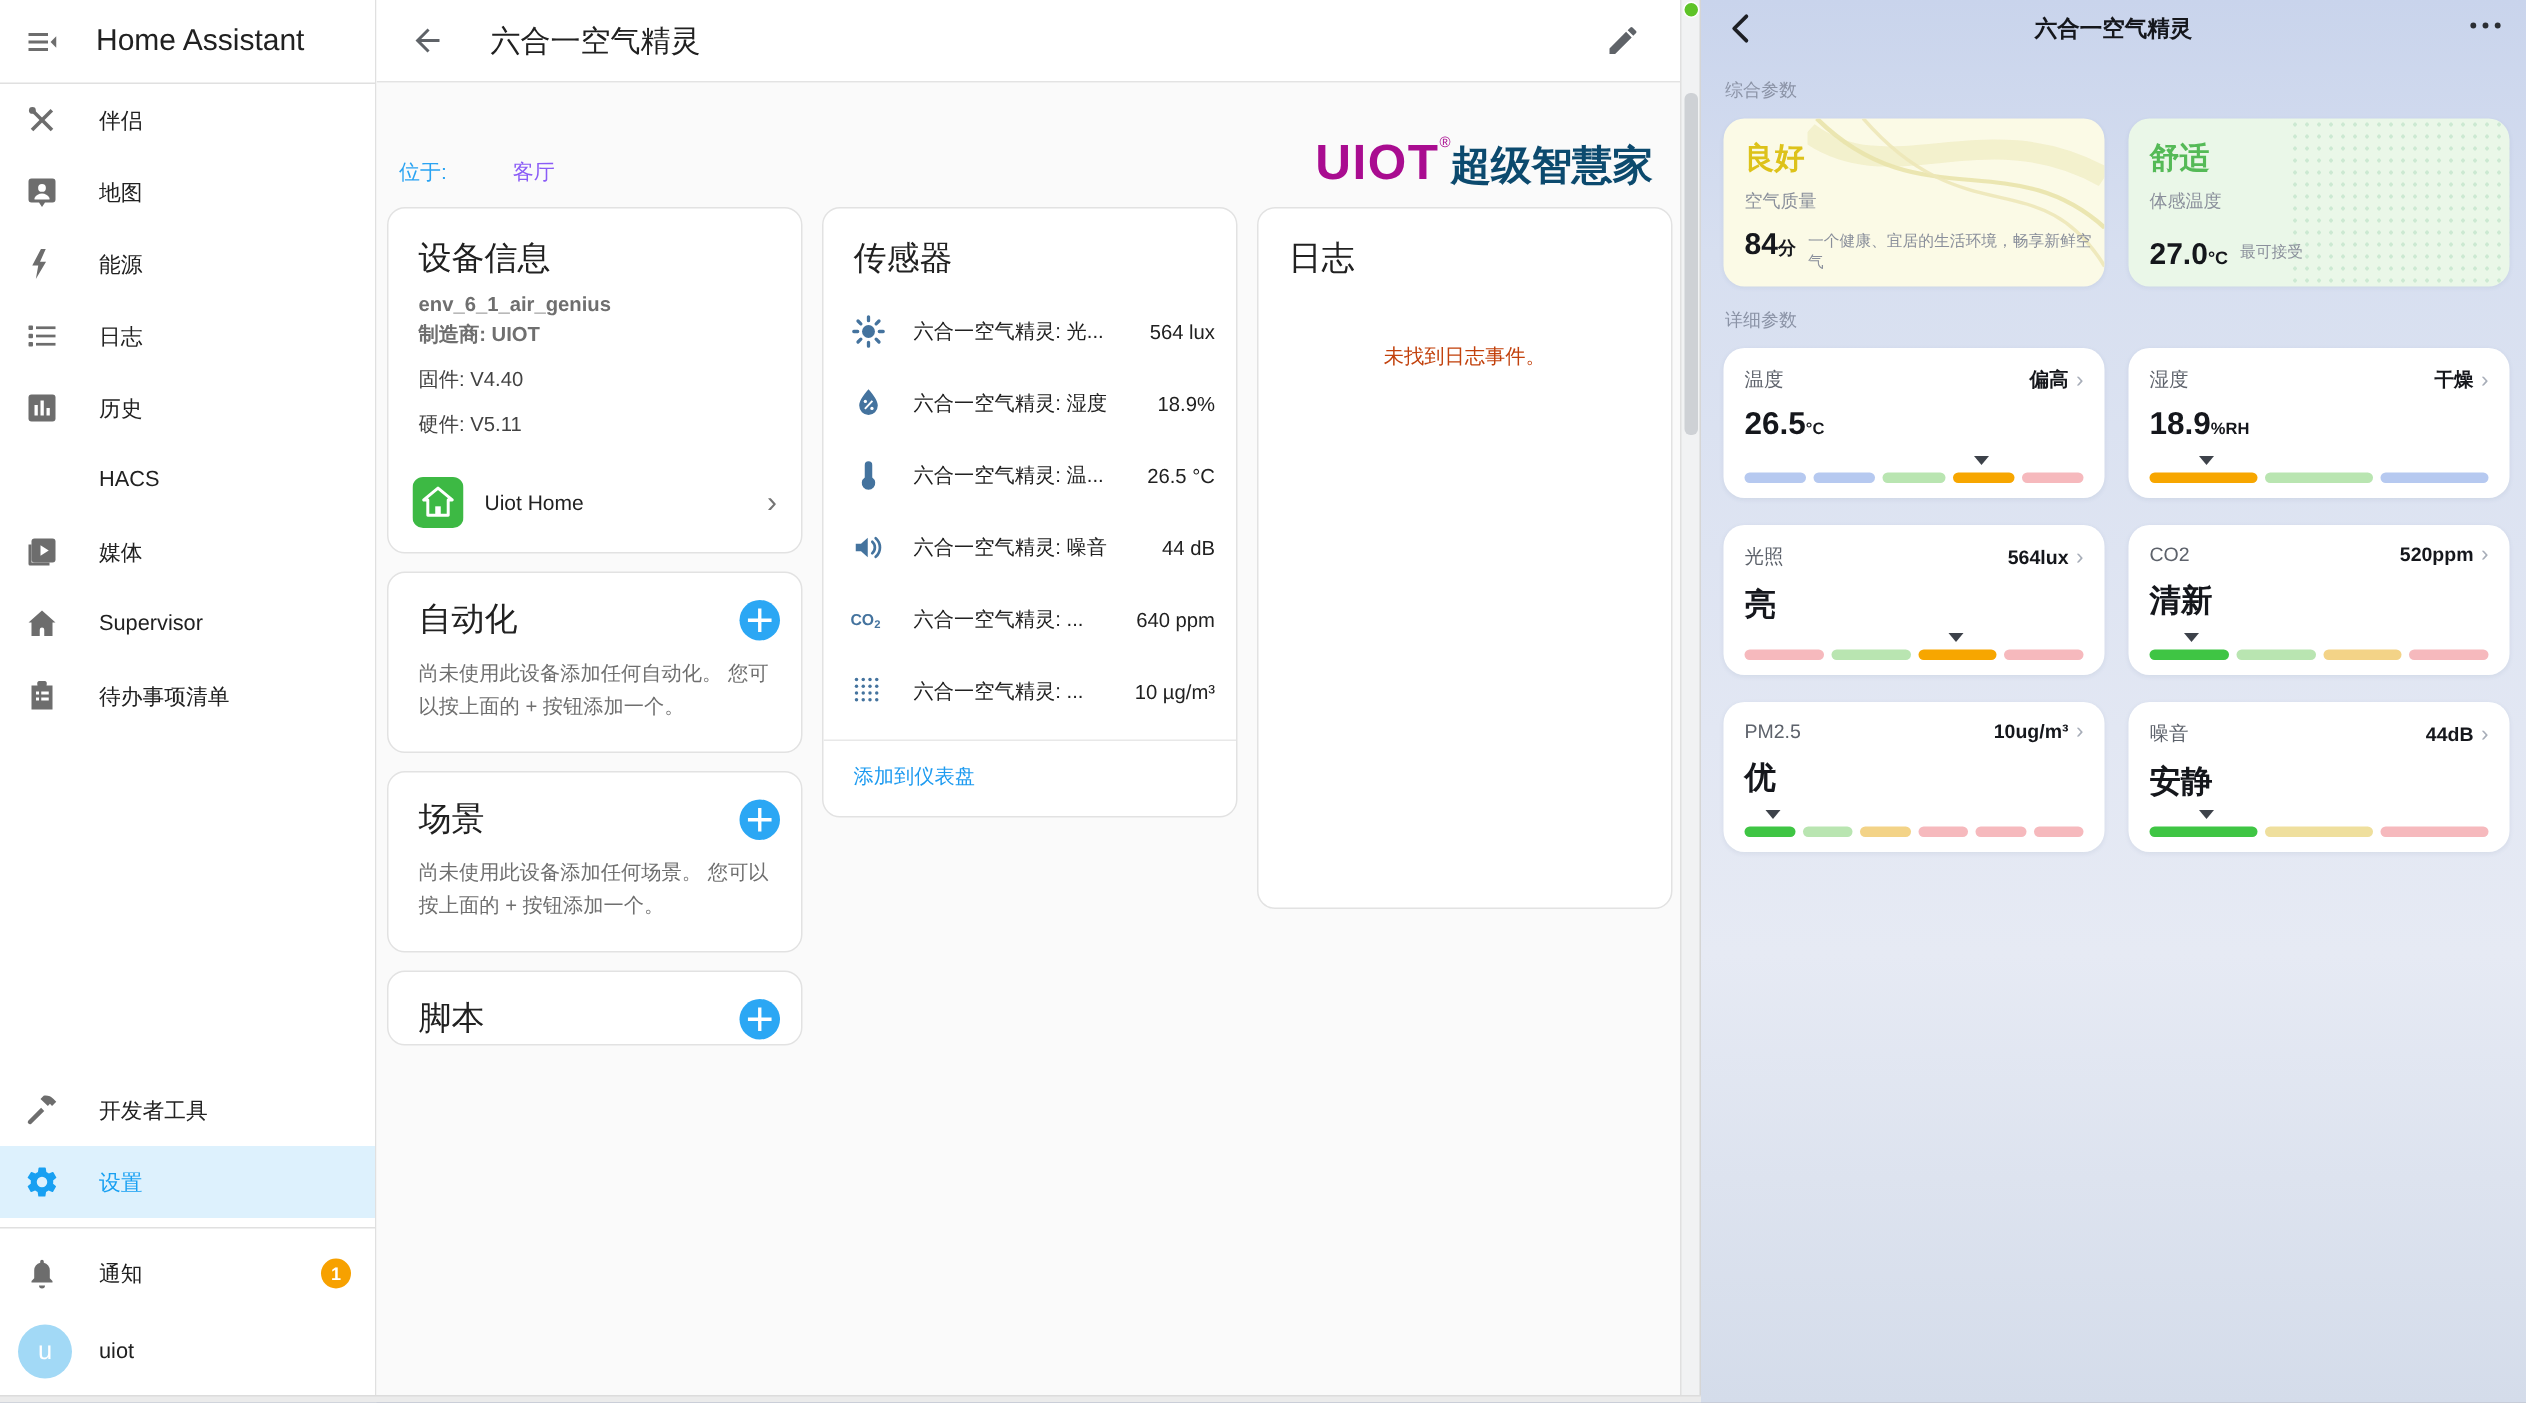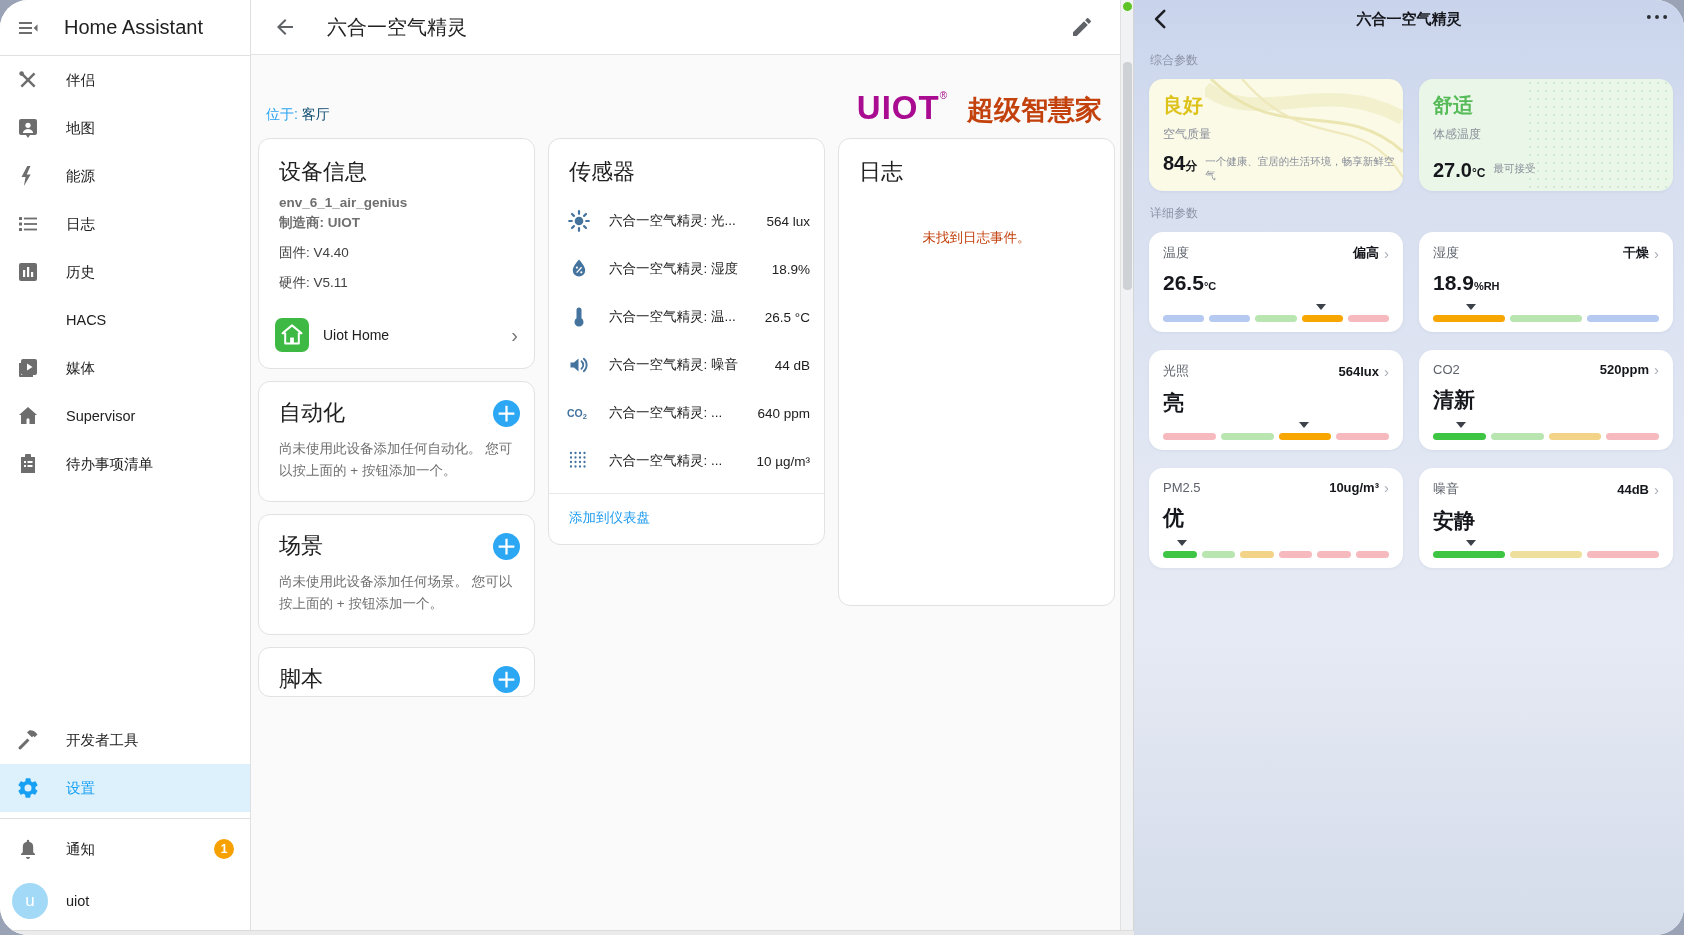--- a/index.html
+++ b/index.html
@@ -1,18 +1,18 @@
 <!DOCTYPE html>
 <html><head>
 <meta charset="utf-8">
 <style>
   * { margin:0; padding:0; box-sizing:border-box; }
   html,body { background:#9aa3b5; }
   body { font-family:"Liberation Sans","DejaVu Sans",sans-serif; }
-  .screen { position:relative; width:1684px; height:935px; background:#fff; overflow:hidden;border-radius:28px; }
+  .screen { position:relative; width:1684px; height:935px; background:#fff; overflow:hidden; }
 
   
   .sidebar { position:absolute; left:0; top:0; bottom:0; width:251px; background:#fff; border-right:1px solid #e0e0e0; display:flex; flex-direction:column; }
   .sb-header { height:56px; min-height:56px; display:flex; align-items:center; gap:24px; padding:0 16px; border-bottom:1px solid #e0e0e0; }
   .sb-header .sb-title { font-size:20px; color:#212121; }
   .sb-icon { width:24px; height:24px; display:flex; align-items:center; justify-content:center; color:#6d6d6d; flex:none; }
   .sb-icon svg { width:22px; height:22px; fill:currentColor; }
   .sb-item { height:48px; display:flex; align-items:center; gap:26px; padding:0 16px; font-size:14.5px; color:#212121; cursor:pointer; }
   .sb-item.active { background:#ddf1fd; color:#18a0f2; }
   .sb-item.active .sb-icon { color:#18a0f2; }
@@ -24,25 +24,25 @@
   .sb-username { font-size:14.5px; color:#212121; }
 
   
   .content { position:absolute; left:251px; top:0; width:869px; height:930px; background:#fafafa; overflow:hidden; }
   .content-header { height:55px; background:#fff; border-bottom:1px solid #e3e3e3; display:flex; align-items:center; gap:30px; padding:0 26px 0 22px; }
   .hicon { width:24px; height:24px; color:#5f6368; cursor:pointer; flex:none; }
   .hicon svg { width:24px; height:24px; fill:currentColor; }
   .content-title { font-size:20px; color:#212121; flex:1; }
   .meta-row { display:flex; justify-content:space-between; align-items:flex-end; padding:36px 18px 14px 15px; }
   .location { font-size:14px; color:#2aa3f2; }
-  .location a { color:#0c4a6e; text-decoration:none; }
+  .location a { color:#8b5cf6; text-decoration:none;margin-left:40px; }
   .logo { white-space:nowrap; line-height:1; }
   .logo-brand { font-size:33px; font-weight:bold; color:#a90c90; letter-spacing:1px; }
   .logo-reg { font-size:10px; color:#a90c90; vertical-align:top; }
-  .logo-text { font-size:27px; font-weight:bold; color:#c2410c; margin-left:20px; }
+  .logo-text { font-size:27px; font-weight:bold; color:#0c4a6e; margin-left:0; }
   .cols { display:flex; gap:13px; padding:0 0 0 7px; align-items:flex-start; }
   .col { width:277px; display:flex; flex-direction:column; gap:12px; flex:none; }
   .card { background:#fff; border:1px solid #e2e2e2; border-radius:12px; overflow:hidden; }
   .card-title { font-size:22px; color:#212121; padding:18px 20px 4px; }
   .card-head { display:flex; justify-content:space-between; align-items:center; padding:16px 14px 2px 20px; }
   .add-btn { width:27px; height:27px; border-radius:50%; background:#2ba7f4; color:#fff; display:flex; align-items:center; justify-content:center; cursor:pointer; flex:none; }
   .add-btn svg { width:18px; height:18px; fill:#fff; }
   .card-empty { padding:8px 20px 20px; font-size:13.5px; color:#6f6f6f; line-height:1.6; }
   .dev-line { padding:0 20px; font-size:13.5px; }
   .dev-gray { color:#6f6f6f; margin-top:4px;font-weight:bold; }

